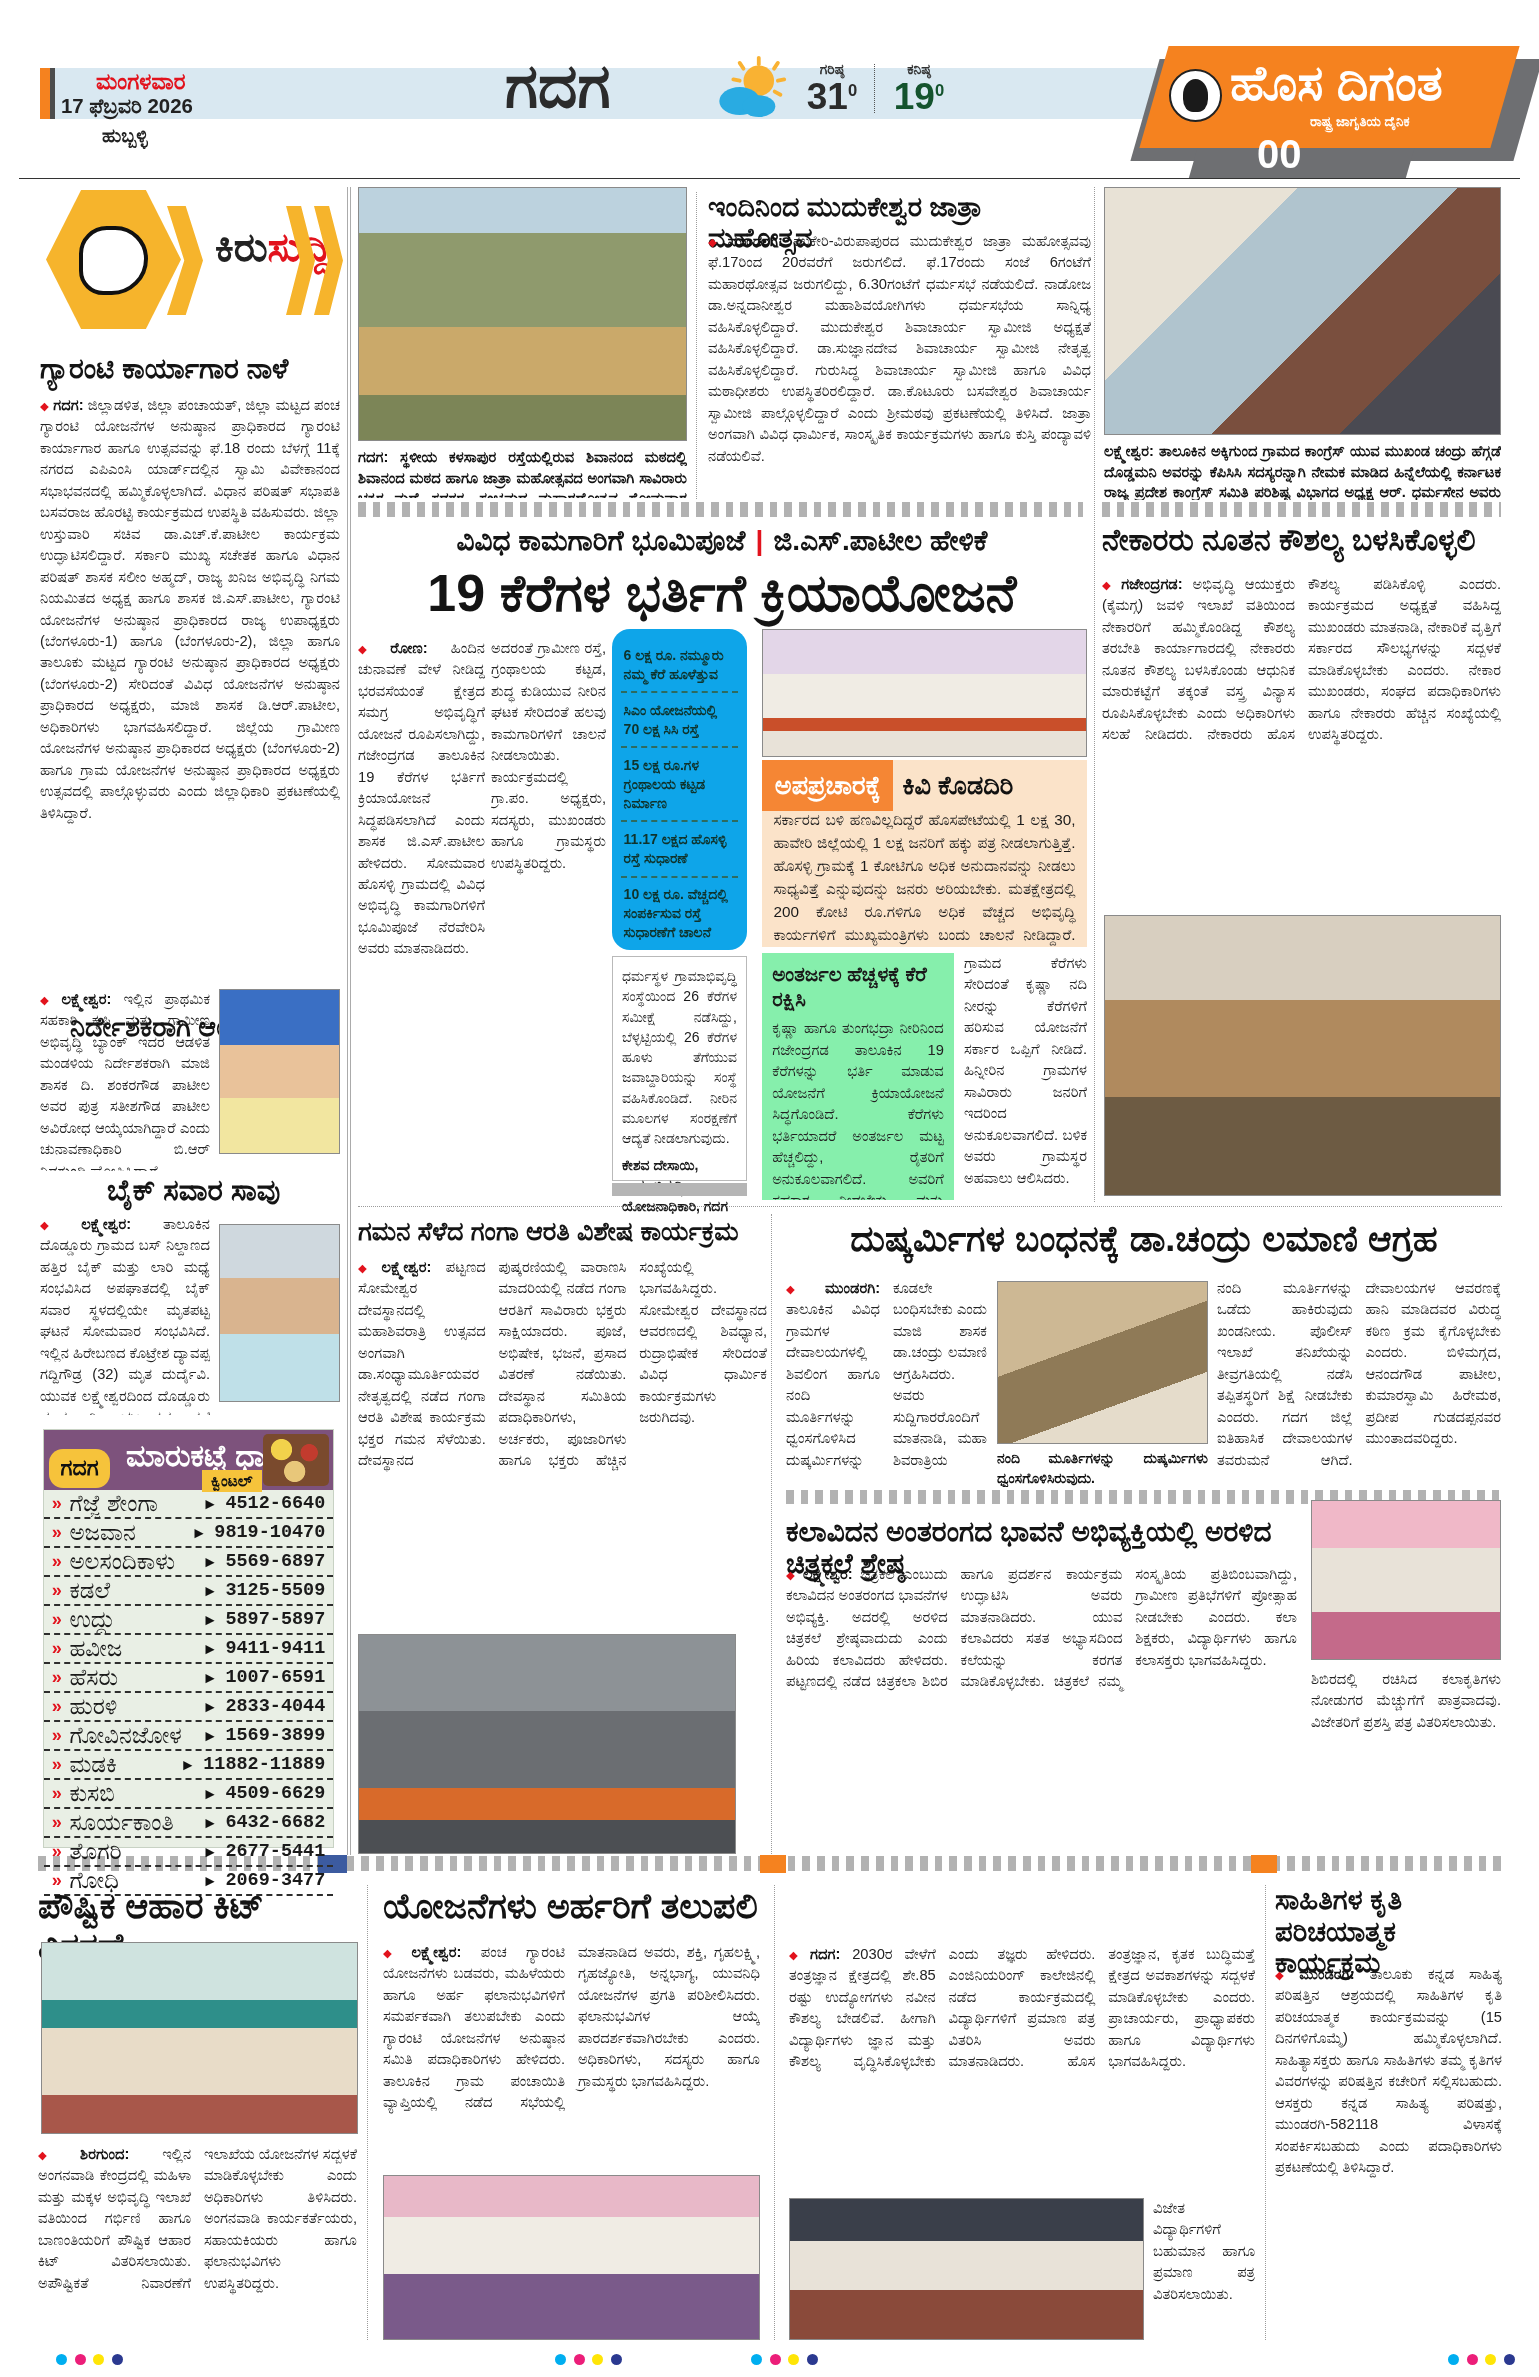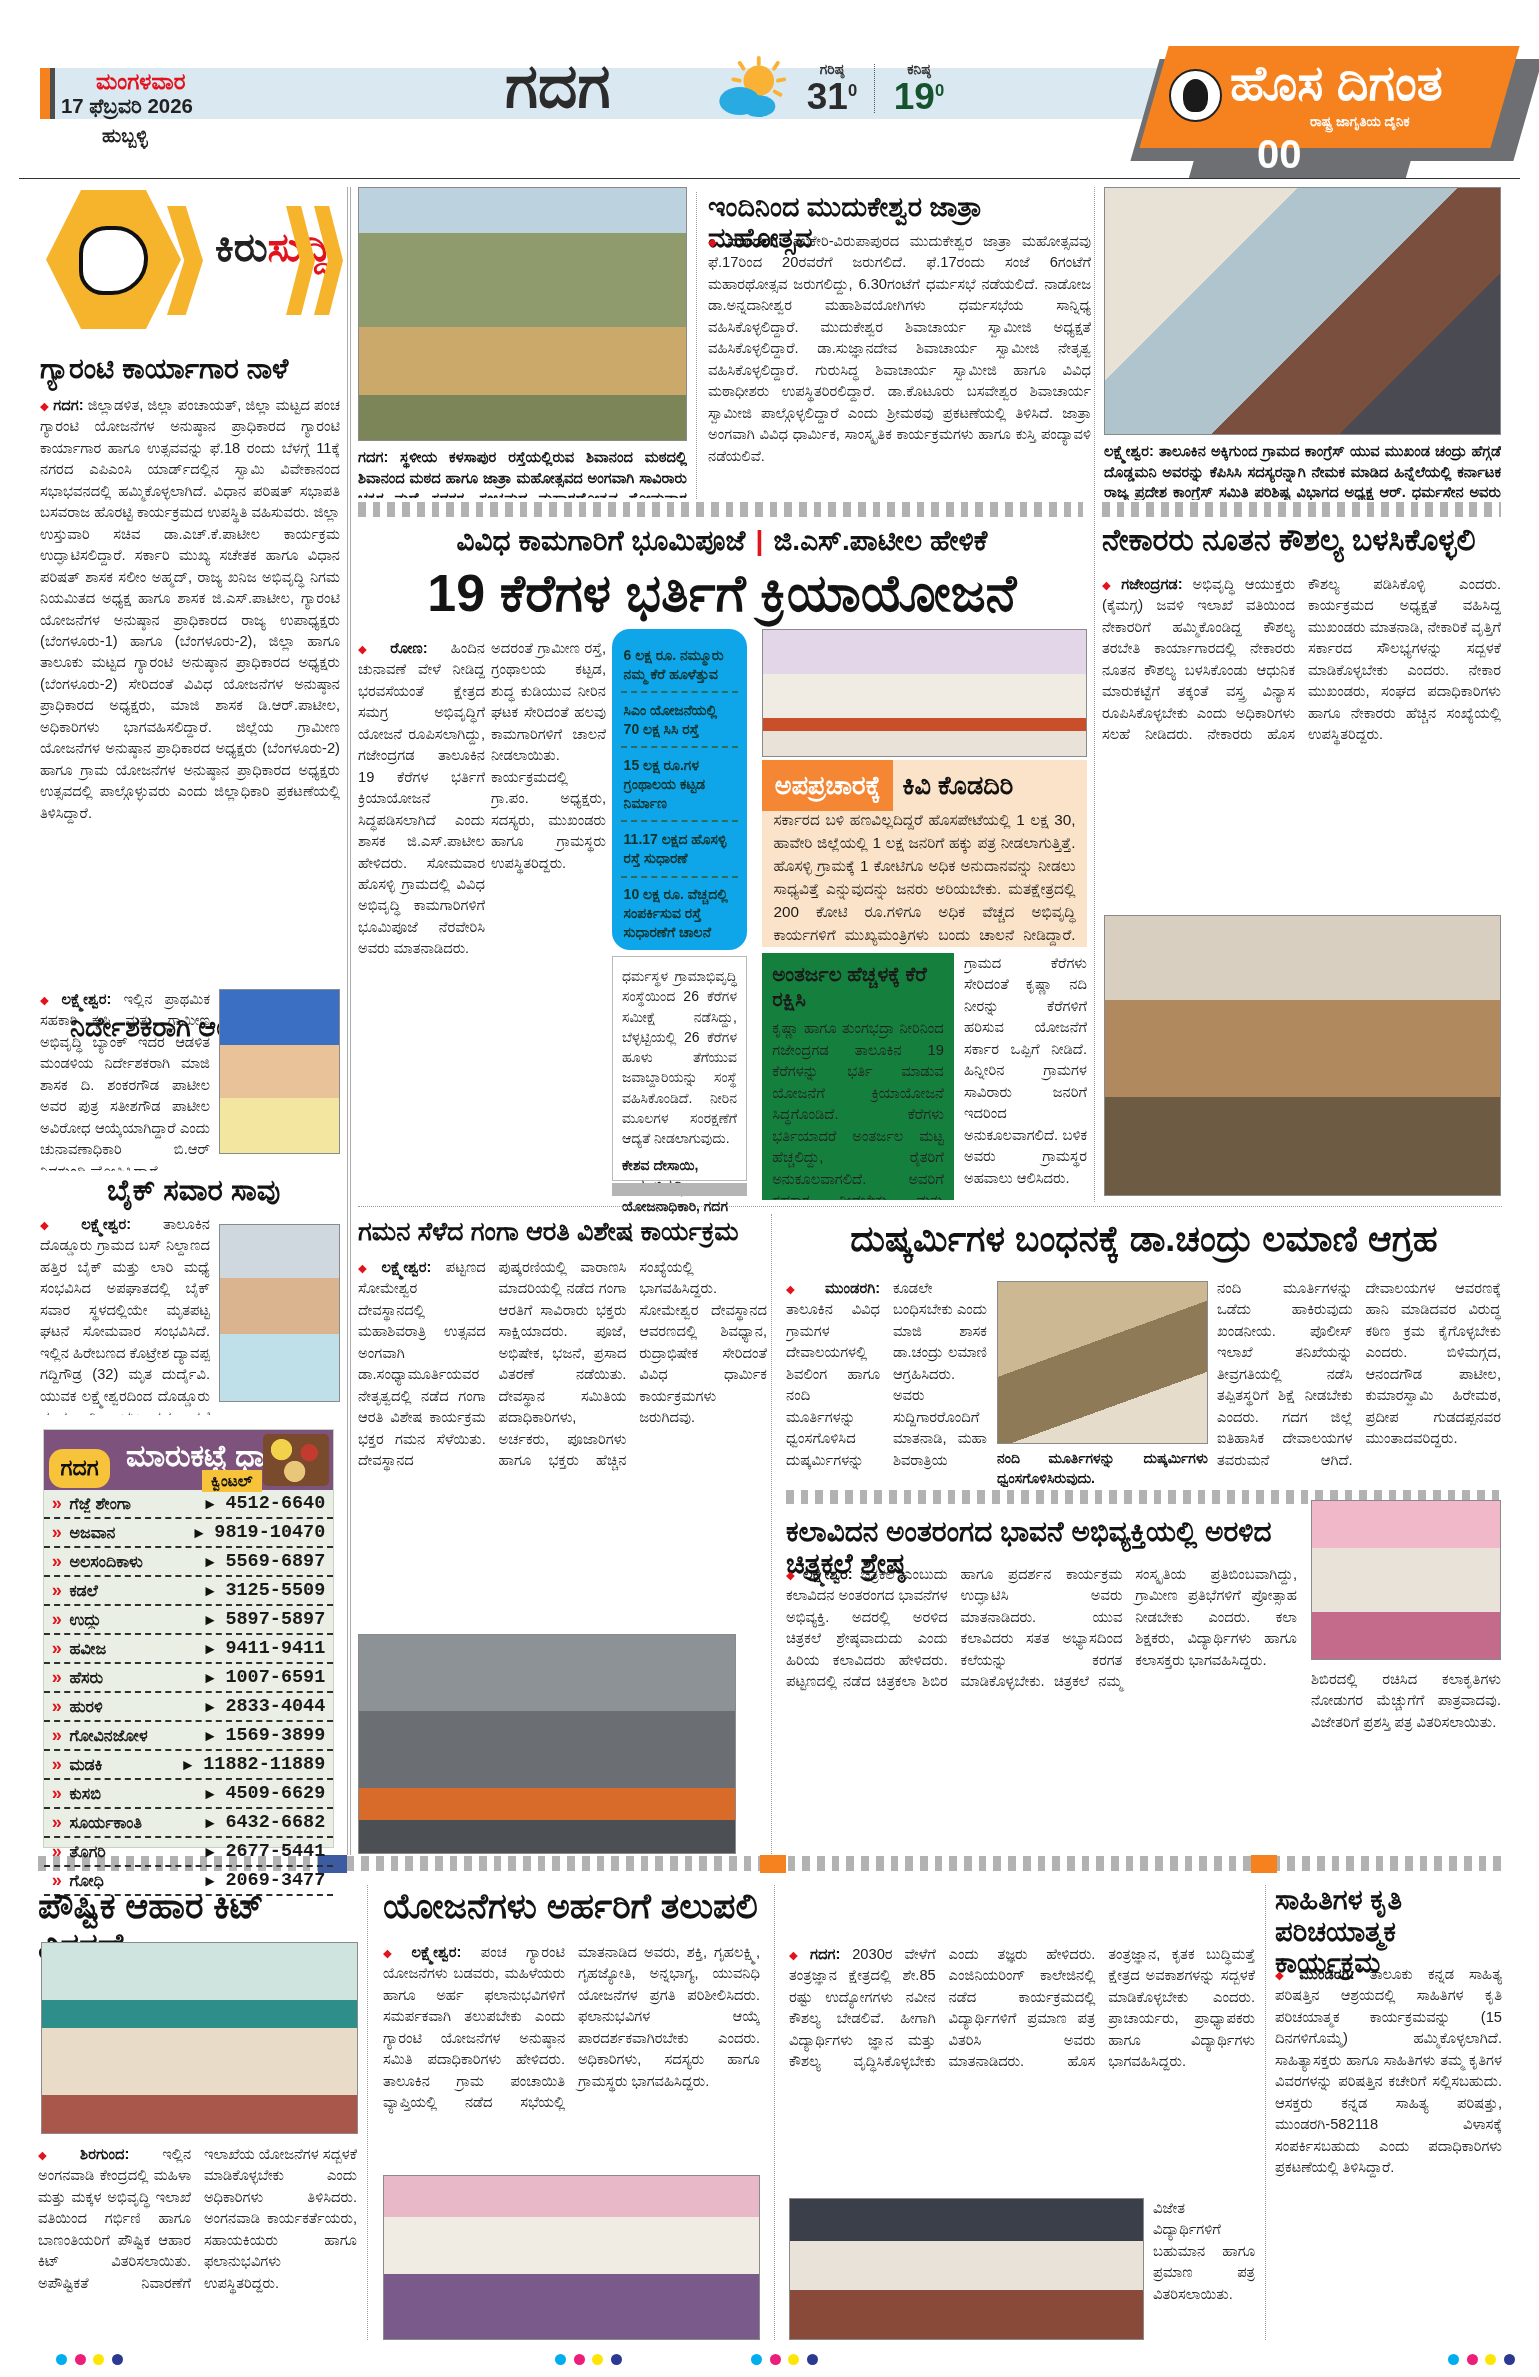--- a/index.html
+++ b/index.html
@@ -28,32 +28,32 @@
   
   .hex{background:#f6b42c;clip-path:polygon(26% 0,74% 0,100% 50%,74% 100%,26% 100%,0 50%);}
   .chevshape{background:#f6b42c;clip-path:polygon(0 0,52% 0,100% 50%,52% 100%,0 100%,48% 50%);}
   .hand{width:61px;height:61px;background:#fff;border:4.5px solid #111;border-radius:46% 54% 60% 40%;}
   
   .mkt{background:#e9efe5;border:1.3px solid #c8d2c4;box-sizing:border-box;}
   .mkt-head{background:#7d527c;height:60px;position:relative;}
   .tag-yellow{background:#f6c33b;font-weight:bold;color:#111;}
   .m-row{display:flex;align-items:center;height:29px;border-bottom:2.6px dashed #2d2d2d;padding:0 7.7px;box-sizing:border-box;}
   .m-chev{color:#e2131d;font-weight:bold;font-size:18px;margin-right:7.7px;flex:none;}
-  .m-name{font-weight:bold;font-size:16px;flex:1;overflow:hidden;white-space:nowrap;}
+  .m-name{font-weight:normal;font-size:23px;flex:1;overflow:hidden;white-space:nowrap;}
   .m-arrow{font-size:15.3px;margin-right:7.7px;color:#111;flex:none;}
   .m-val{font-weight:bold;font-size:18.5px;font-family:"Liberation Mono","DejaVu Sans Mono",monospace;}
   
   .teal{background:#0ea5e9;border-radius:18px;padding:9px 9px 3.8px;box-sizing:border-box;}
   .teal-item{font-size:14px;font-weight:bold;color:#0f332c;padding:7.7px 2.6px;border-bottom:2.6px dashed #2e6b5f;line-height:1.35;}
   .teal-item:last-child{border-bottom:none;}
   .quote{border:1.3px solid #b9b9b9;padding:9px;font-size:14px;line-height:1.45;text-align:justify;box-sizing:border-box;background:#fff;}
   .peach{background:#fbe3c9;box-sizing:border-box;}
   .or-label{background:#f58634;color:#ffffff;font-weight:bold;font-size:25.6px;padding:6.4px 12.8px;display:inline-block;}
   .or-rest{color:#111;font-weight:bold;font-size:25.6px;margin-left:9px;}
-  .pink{background:#15803d;box-sizing:border-box;}
+  .pink{background:#86efac;box-sizing:border-box;}
   .kicker{font-size:28px;font-weight:bold;text-align:center;color:#141414;}
   .ksep{color:#e2131d;padding:0 10.2px;font-weight:bold;}
   .dots{display:flex;gap:7.7px;}
   .dot{width:11px;height:11px;border-radius:50%;}
   .dc{background:#00aef0}.dm{background:#ec1e79}.dy{background:#ffe506}.dk{background:#2b3990}
 </style>
 </head>
 <body>
 
 <div id="page">

